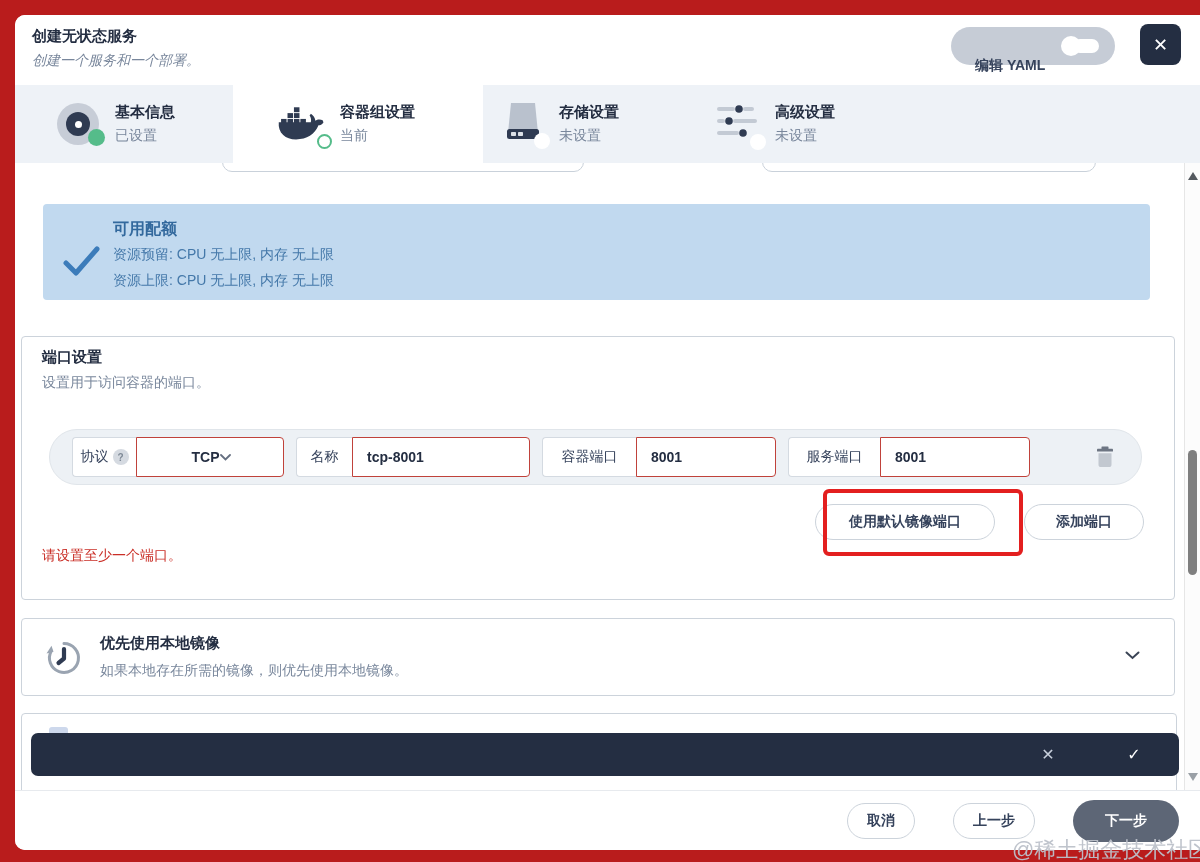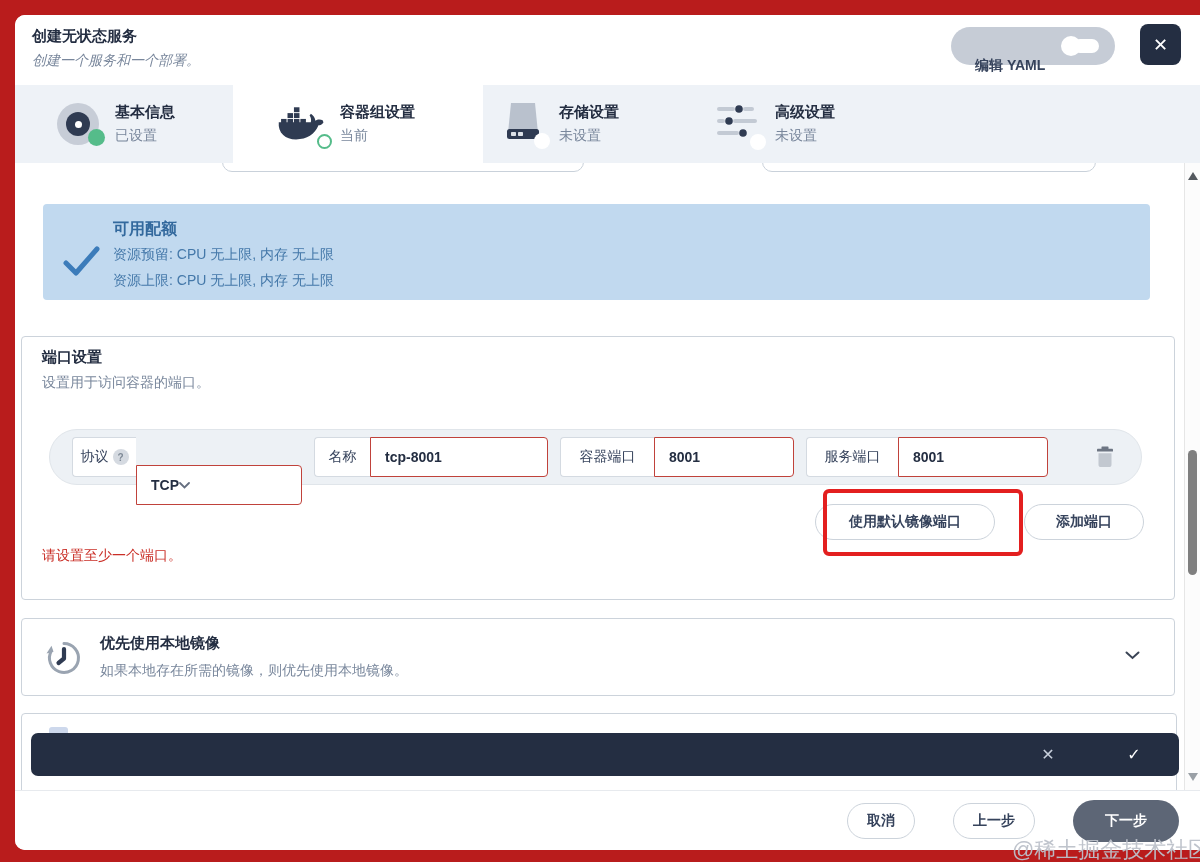--- a/index.html
+++ b/index.html
@@ -57,23 +57,23 @@
   .card-subtitle { position:absolute; left:20px; top:37px; font-size:14px; color:#79879c; }
 
   .port-row { position:absolute; left:27px; top:92px; width:1093px; height:56px; background:#edf1f5;
               border:1px solid #e0e5ea; border-radius:28px; display:flex; align-items:center; padding-left:22px; }
   .field-group { display:flex; height:40px; margin-right:12px; }
   .field-label { height:40px; background:#fff; border:1px solid #d4dae1; border-right:none; border-radius:4px 0 0 4px;
                  display:flex; align-items:center; justify-content:center; gap:4px; font-size:14px; color:#36435c; }
   .fl-protocol { width:64px; } .fl-name { width:56px; } .fl-cport { width:94px; } .fl-sport { width:92px; }
   .help-circle { width:16px; height:16px; border-radius:50%; background:#d5dae1; color:#7e8996; font-size:10px;
                  font-weight:bold; display:inline-flex; align-items:center; justify-content:center; }
-  .field-select { width:166px; height:40px; background:#fff; border:1px solid #c0423b; border-radius:0 4px 4px 0;
-                  display:flex; align-items:center; justify-content:flex-start; padding:0 12px 0 14px;
-                  font-size:14px; font-weight:bold; color:#242e42; cursor:pointer;margin-top:28px; }
+  .field-select { width:148px; height:40px; background:#fff; border:1px solid #c0423b; border-radius:0 4px 4px 0;
+                  display:flex; align-items:center; justify-content:center; padding:0 12px 0 14px;
+                  font-size:14px; font-weight:bold; color:#242e42; cursor:pointer; }
   .field-input { height:40px; background:#fff; border:1px solid #c0423b; border-radius:0 4px 4px 0;
                  font-size:14px; font-weight:bold; color:#242e42; padding:0 0 0 14px; outline:none; }
   .in-name { width:178px; } .in-cport { width:140px; } .in-sport { width:150px; }
   .trash-btn { margin-left:auto; margin-right:26px; background:none; border:none; cursor:pointer; display:flex; }
 
   .port-buttons { position:absolute; top:167px; right:30px; display:flex; gap:29px; }
   .pill-btn { height:36px; border-radius:18px; background:#fff; border:1px solid #ccd3db; font-size:14px;
               font-weight:bold; color:#36435c; cursor:pointer; }
   .btn-default-ports { width:180px; } .btn-add-port { width:120px; }
   .red-annotation { position:absolute; left:801px; top:152px; width:200px; height:67px; border:4px solid #e31f1f;

